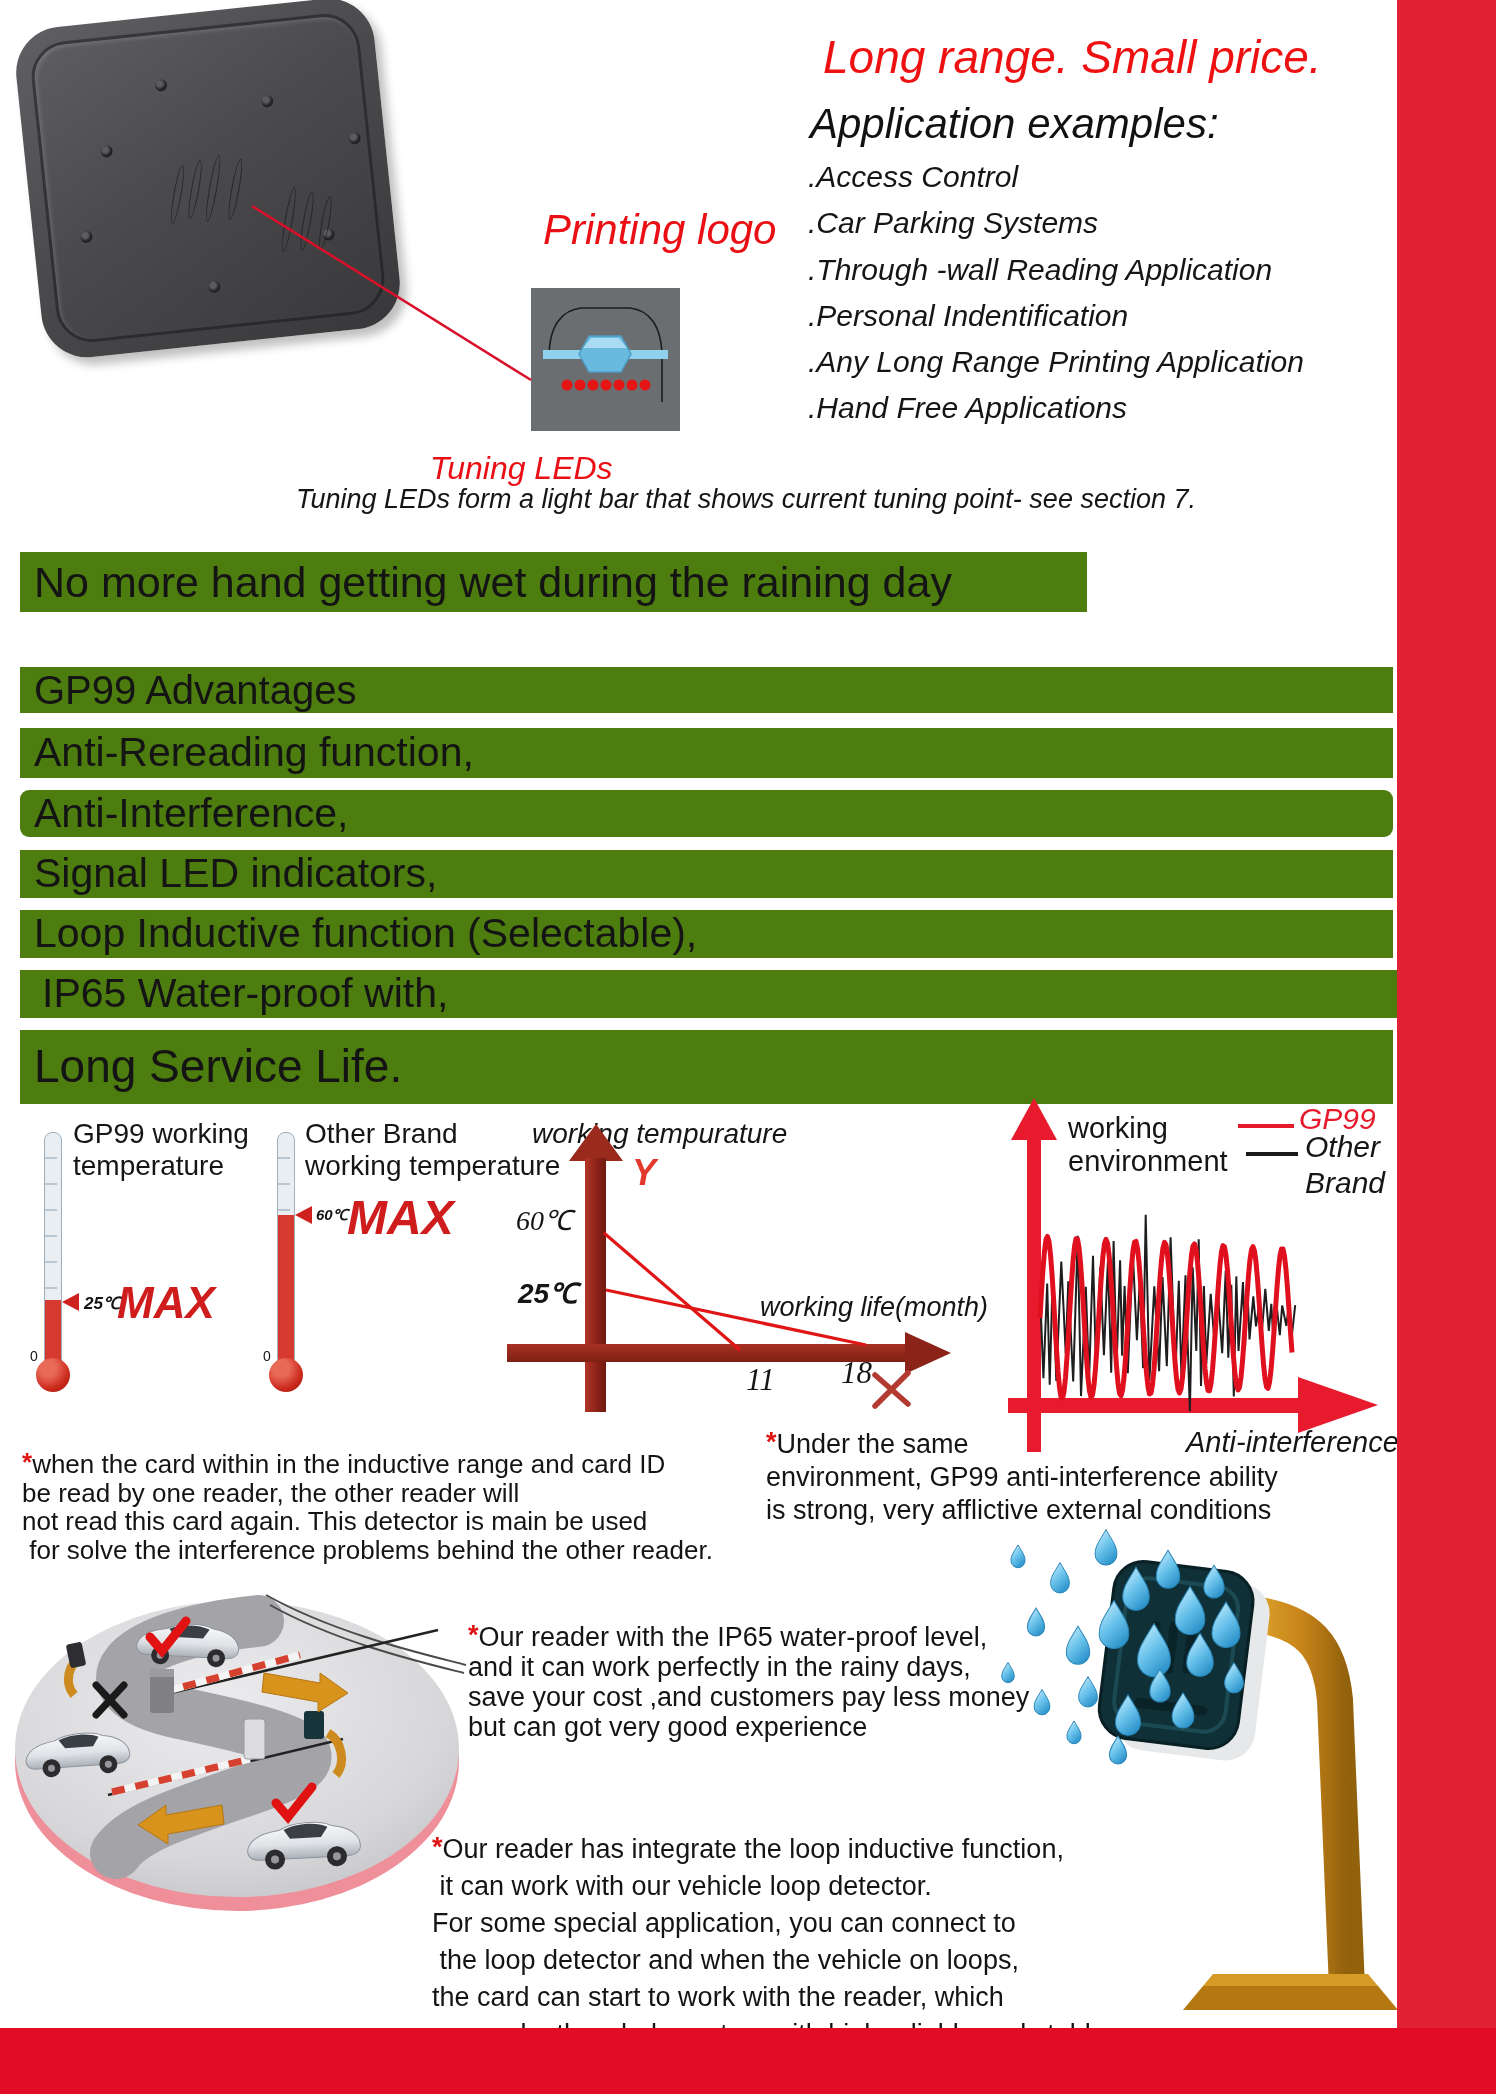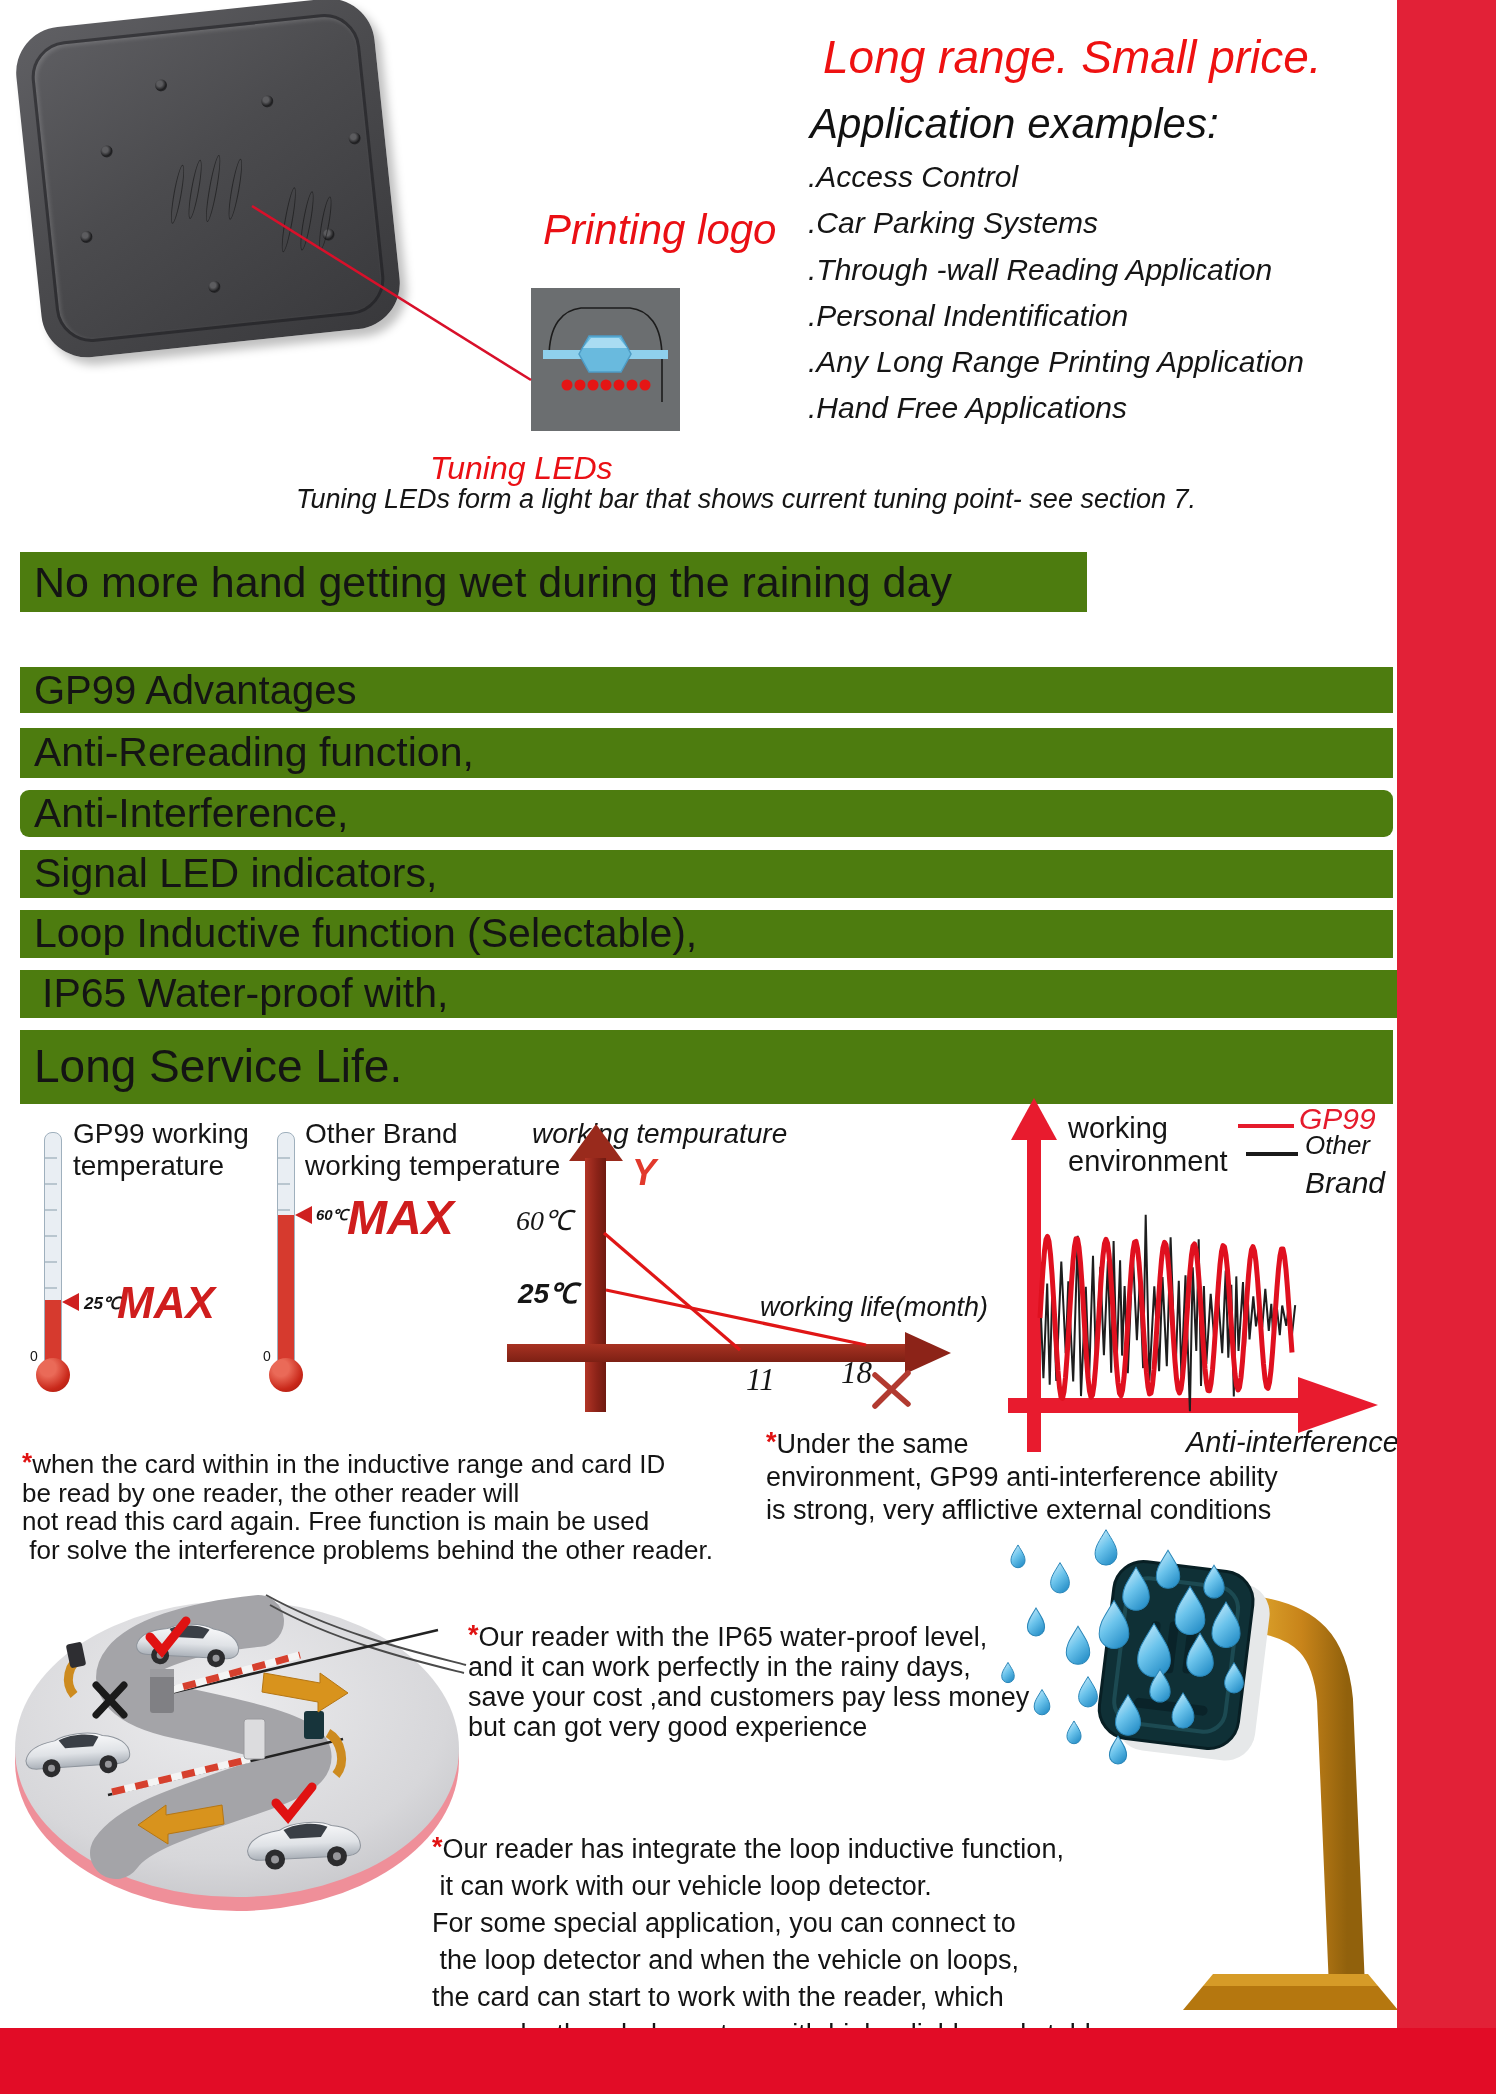--- a/index.html
+++ b/index.html
@@ -173,28 +173,28 @@
   <div class="axis-red-v" style="left:1027px;top:1136px;height:316px;"></div>
   <div class="axis-red-h" style="left:1008px;top:1398px;width:302px;"></div>
   <div class="head-right-red" style="left:1298px;top:1377px;"></div>
   <div class="abs" style="left:1068px;top:1112px;font-size:29px;line-height:33px;">
     <div>working</div>
     <div>environment</div>
   </div>
   <div class="legend-seg" style="left:1238px;top:1124px;width:56px;background:#e51b2c;"></div>
   <div class="abs nowrap" style="left:1299px;top:1102px;font-size:30px;color:#e51b2c;">GP99</div>
   <div class="legend-seg" style="left:1246px;top:1152px;width:52px;background:#1a1a1a;"></div>
-  <div class="abs nowrap" style="left:1305px;top:1130px;font-size:26px;">Other</div>
+  <div class="abs nowrap" style="left:1305px;top:1130px;font-size:30px;">Other</div>
   <div class="abs nowrap" style="left:1305px;top:1166px;font-size:30px;">Brand</div>
   <div class="abs nowrap" style="left:1186px;top:1426px;font-size:29px;">Anti-interference</div>
 
   <div class="para" style="left:22px;top:1448px;font-size:26px;line-height:28.5px;">
     <div><span class="star">*</span><span>when the card within in the inductive range and card ID</span></div>
     <div>be read by one reader, the other reader will</div>
-    <div>not read this card again. Free function is main be used</div>
+    <div>not read this card again. This detector is main be used</div>
     <div> for solve the interference problems behind the other reader.</div>
   </div>
 
   <div class="para" style="left:766px;top:1426px;font-size:27px;line-height:33px;">
     <div><span class="star">*</span><span>Under the same</span></div>
     <div>environment, GP99 anti-interference ability</div>
     <div>is strong, very afflictive external conditions</div>
   </div>
 
   <div class="para" style="left:468px;top:1620px;font-size:27px;line-height:30px;">

